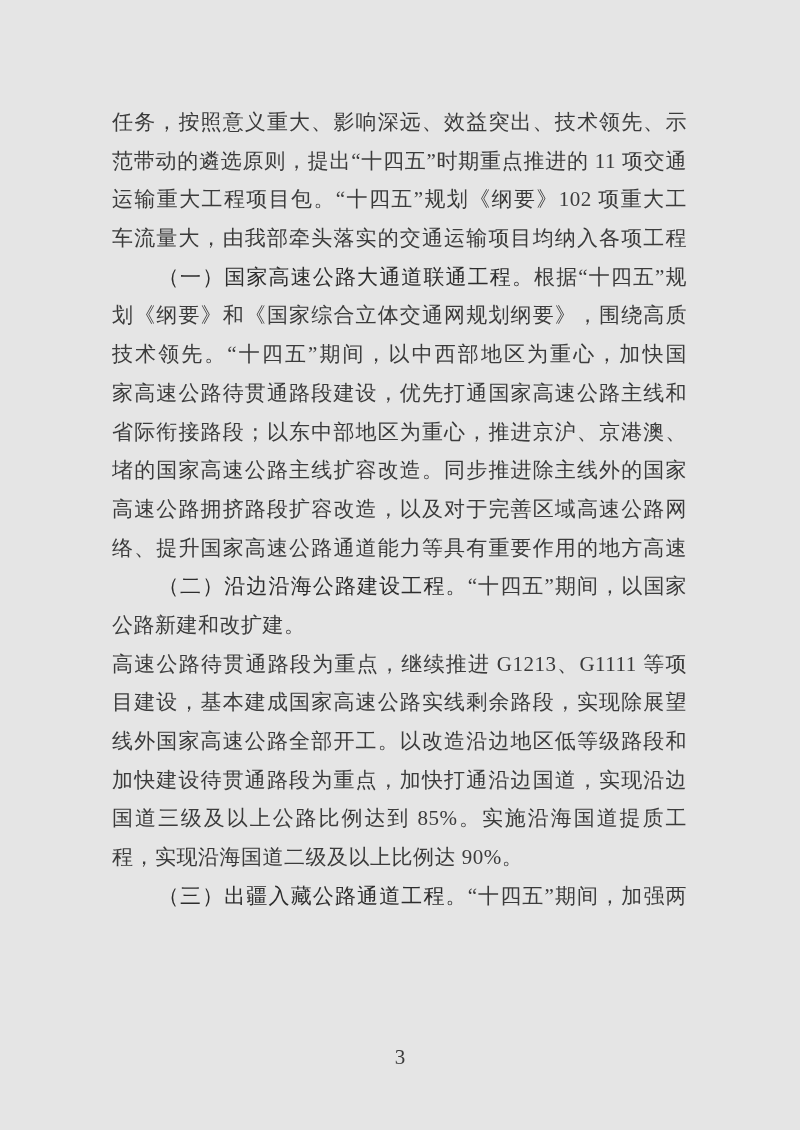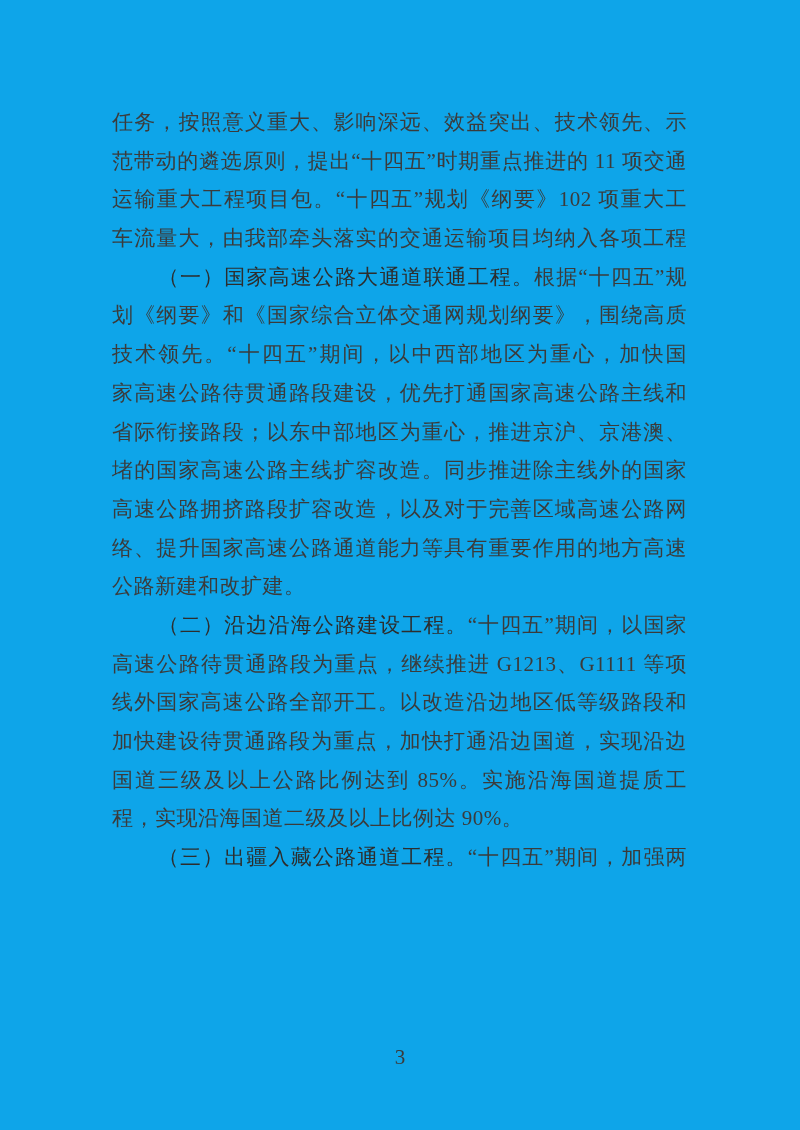--- a/index.html
+++ b/index.html
@@ -4,21 +4,21 @@
 <style>
   html, body {
     margin: 0;
     padding: 0;
     background: #ffffff;
   }
   .page {
     position: relative;
     width: 800px;
     height: 1130px;
-    background: #0ea5e9;
+    background: #e5e5e5;
     overflow: hidden;
     font-family: "Liberation Serif", "DejaVu Serif", serif;
   }
   .text-block {
     position: absolute;
     left: 112px;
     top: 103px;
     width: 575px;
   }
   .line {
@@ -61,23 +61,24 @@
       <div class="line justify"><span class="seg-normal">运输重大工程项目包。“十四五”规划《纲要》102 项重大工</span></div>
       <div class="line justify"><span class="seg-normal">车流量大，由我部牵头落实的交通运输项目均纳入各项工程</span></div>
       <div class="line justify indent"><span class="seg-bold">（一）国家高速公路大通道联通工程。</span><span class="seg-normal">根据“十四五”规</span></div>
       <div class="line justify"><span class="seg-normal">划《纲要》和《国家综合立体交通网规划纲要》，围绕高质</span></div>
       <div class="line justify"><span class="seg-normal">技术领先。“十四五”期间，以中西部地区为重心，加快国</span></div>
       <div class="line justify"><span class="seg-normal">家高速公路待贯通路段建设，优先打通国家高速公路主线和</span></div>
       <div class="line justify"><span class="seg-normal">省际衔接路段；以东中部地区为重心，推进京沪、京港澳、</span></div>
       <div class="line justify"><span class="seg-normal">堵的国家高速公路主线扩容改造。同步推进除主线外的国家</span></div>
       <div class="line justify"><span class="seg-normal">高速公路拥挤路段扩容改造，以及对于完善区域高速公路网</span></div>
       <div class="line justify"><span class="seg-normal">络、提升国家高速公路通道能力等具有重要作用的地方高速</span></div>
+      <div class="line justify indent"><span class="seg-bold">（二）沿边沿海公路建设工程。</span><span class="seg-normal">“十四五”期间，以国家</span></div>
       <div class="line"><span class="seg-normal">公路新建和改扩建。</span></div>
-      <div class="line justify indent"><span class="seg-bold">（二）沿边沿海公路建设工程。</span><span class="seg-normal">“十四五”期间，以国家</span></div>
       <div class="line justify"><span class="seg-normal">高速公路待贯通路段为重点，继续推进 G1213、G1111 等项</span></div>
+      <div class="line justify"><span class="seg-normal">目建设，基本建成国家高速公路实线剩余路段，实现除展望</span></div>
       <div class="line justify"><span class="seg-normal">线外国家高速公路全部开工。以改造沿边地区低等级路段和</span></div>
       <div class="line justify"><span class="seg-normal">加快建设待贯通路段为重点，加快打通沿边国道，实现沿边</span></div>
       <div class="line justify"><span class="seg-normal">国道三级及以上公路比例达到 85%。实施沿海国道提质工</span></div>
       <div class="line"><span class="seg-normal">程，实现沿海国道二级及以上比例达 90%。</span></div>
       <div class="line justify indent"><span class="seg-bold">（三）出疆入藏公路通道工程。</span><span class="seg-normal">“十四五”期间，加强两</span></div>
     </div>
   <div class="page-number">3</div>
 </div>
 
 </body></html>

